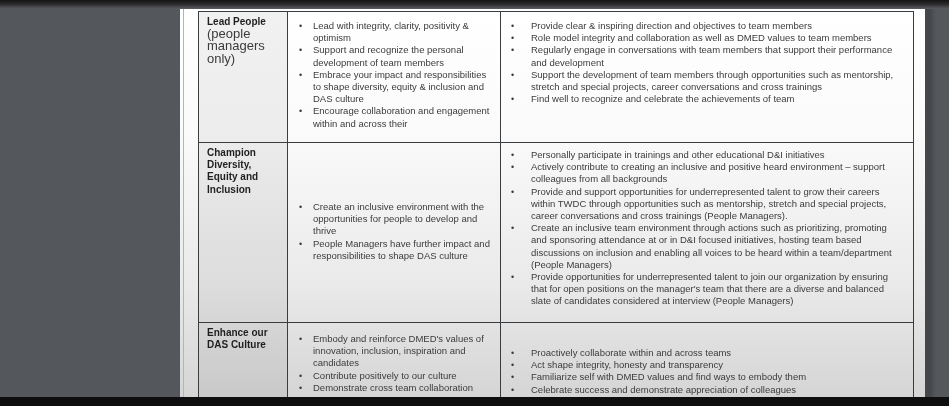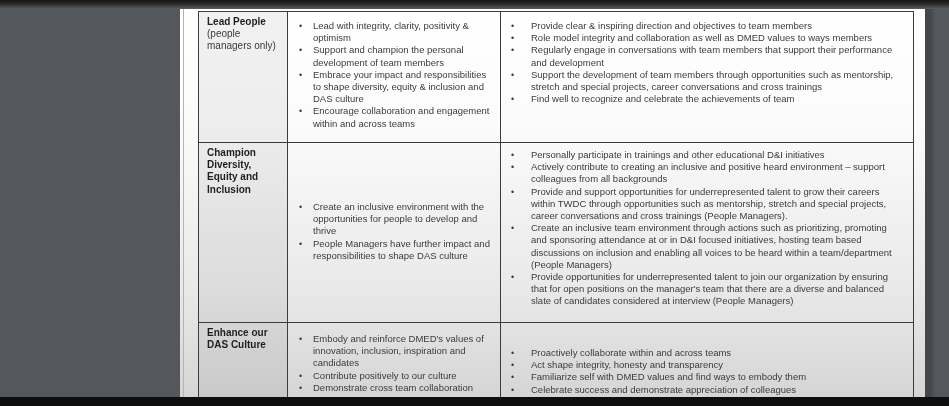--- a/index.html
+++ b/index.html
@@ -56,21 +56,21 @@
   tr:nth-child(1) td{height:131px;}
   tr:nth-child(2) td{height:180px;margin-left:44px;}
   tr:nth-child(3) td{height:84px;}
   .label-cell{
     background:var(--label-cell-bg);
     vertical-align:middle;
     padding:4px 4px 4px 8px;
     color:var(--label-text);
   }
   .label-bold{font-weight:bold;font-size:10px;line-height:12.2px;}
-  .label-note{font-size:10px;line-height:12.2px;color:#3b3b3b;}
+  .label-note{font-size:13px;line-height:12.2px;color:#3b3b3b;}
   ul.bullets{list-style:none;}
   ul.bullets li{position:relative;color:var(--text);}
   ul.bullets li::before{
     content:"\2022";position:absolute;font-size:9px;top:0;
   }
   td.mid-cell{padding:0 4px 2px 0;}
   td.mid-cell li{padding-left:25px;}
   td.mid-cell li::before{left:11px;}
   td.right-cell{padding:0 12px 2px 0;}
   td.right-cell li{padding-left:30px;}
@@ -98,29 +98,29 @@
         </colgroup>
       <tbody id="table-body">
   <tr>
     <td class="label-cell">
       <div class="label-bold">Lead People</div>
       <div class="label-note">(people managers only)</div>
     </td>
     <td class="mid-cell">
       <ul class="bullets">
                 <li>Lead with integrity, clarity, positivity &amp; optimism</li>
-                <li>Support and champion the personal development of team members</li>
+                <li>Support and recognize the personal development of team members</li>
                 <li>Embrace your impact and responsibilities to shape diversity, equity &amp; inclusion and DAS culture</li>
-                <li>Encourage collaboration and engagement within and across teams</li>
+                <li>Encourage collaboration and engagement within and across their</li>
               </ul>
     </td>
     <td class="right-cell">
       <ul class="bullets">
                 <li>Provide clear &amp; inspiring direction and objectives to team members</li>
-                <li>Role model integrity and collaboration as well as DMED values to ways members</li>
+                <li>Role model integrity and collaboration as well as DMED values to team members</li>
                 <li>Regularly engage in conversations with team members that support their performance and development</li>
                 <li>Support the development of team members through opportunities such as mentorship, stretch and special projects, career conversations and cross trainings</li>
                 <li>Find well to recognize and celebrate the achievements of team</li>
               </ul>
     </td>
   </tr>
 
   <tr>
     <td class="label-cell">
       <div class="label-bold">Champion Diversity, Equity and Inclusion</div>

